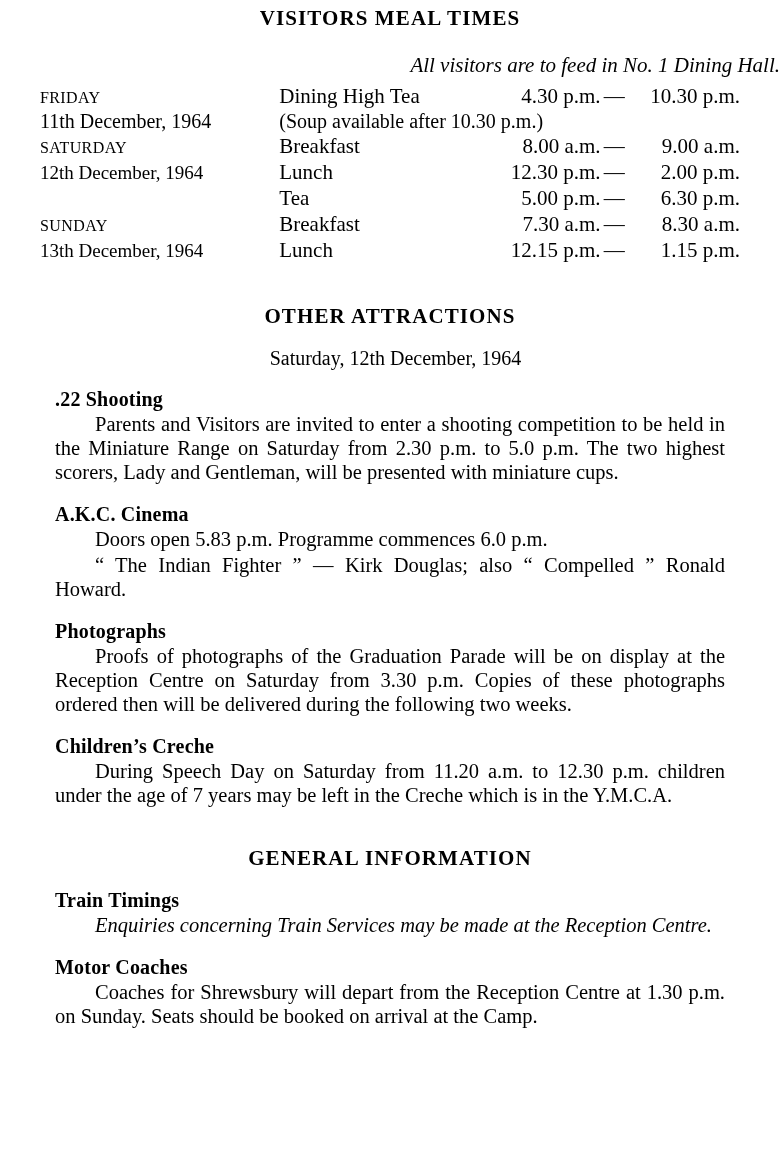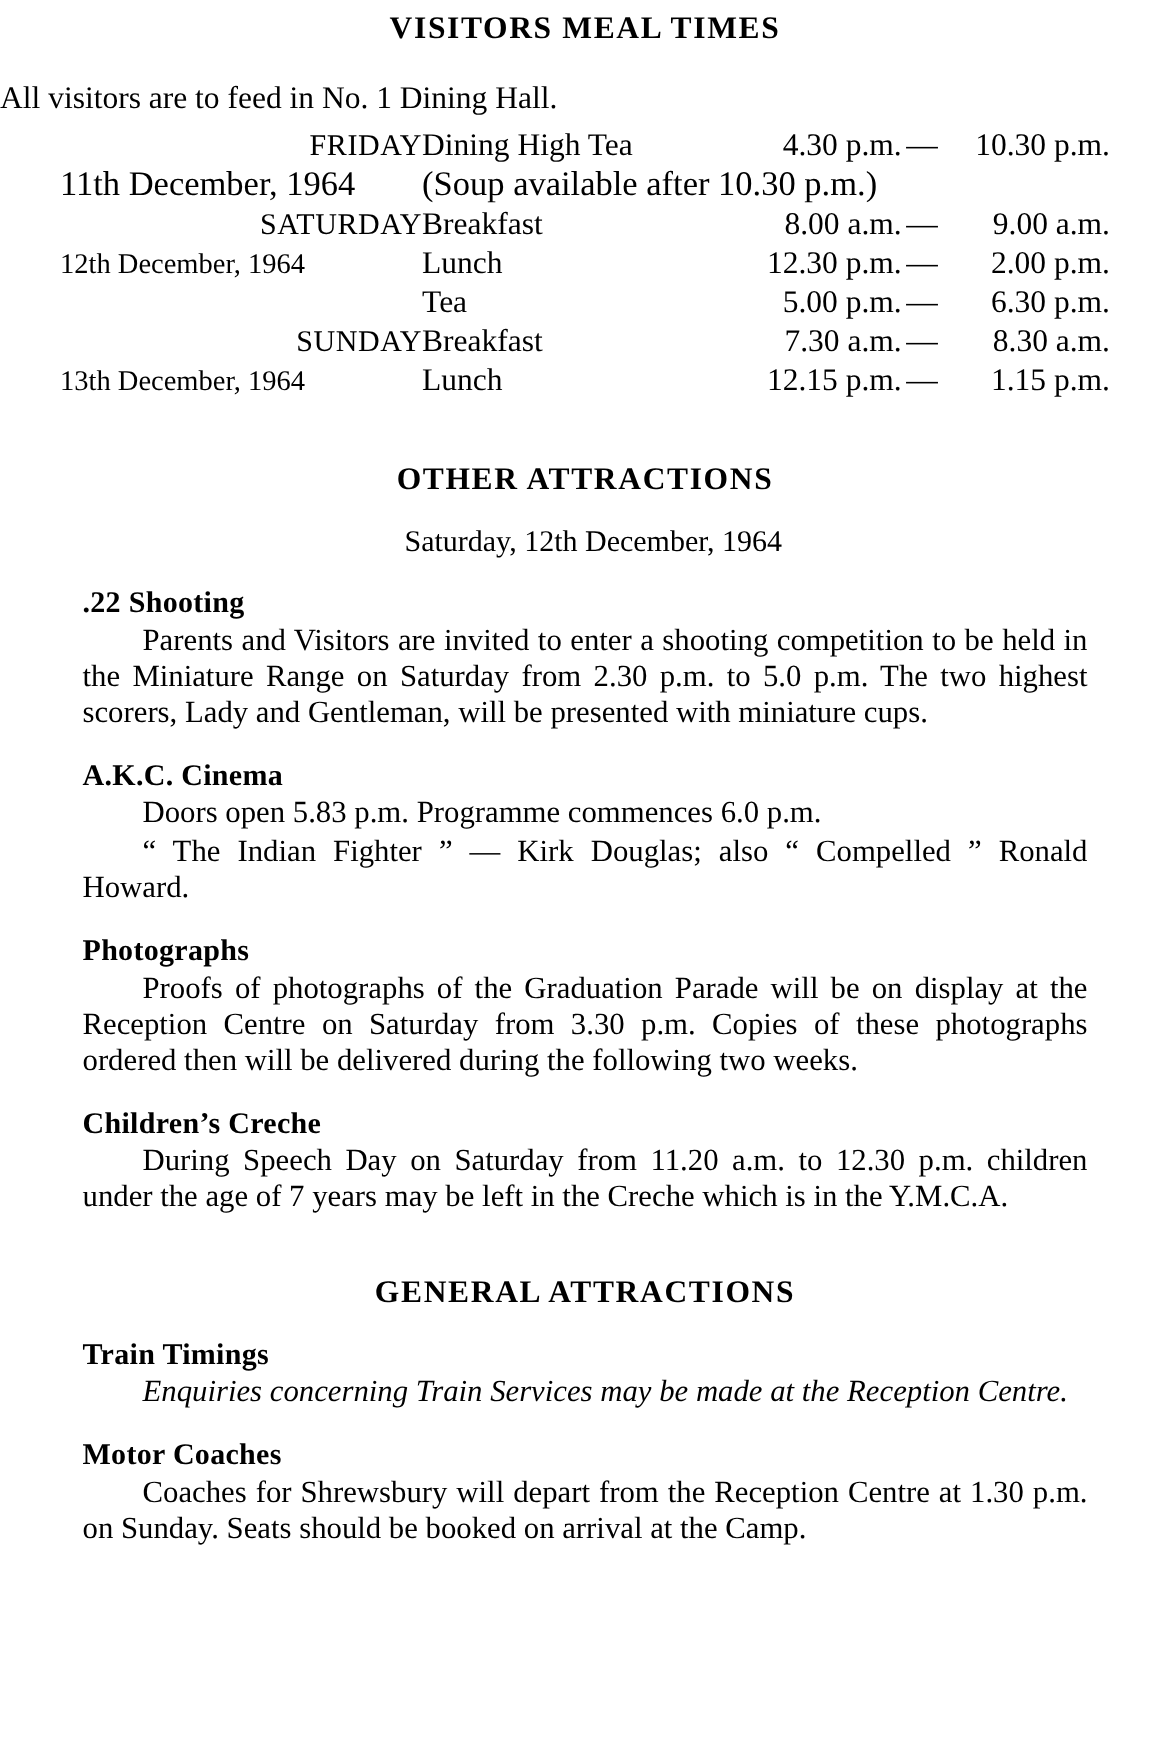--- a/index.html
+++ b/index.html
@@ -24,43 +24,44 @@
   }
   .section-title {
     text-align: center;
     font-weight: bold;
     font-size: 21px;
     letter-spacing: 1.1px;
     margin: 0;
   }
   #meal-times-title { padding-top: 6px; }
   .intro-line {
-    text-align: left;
+    text-align: right;
     font-size: 21px;
     margin-top: 22px;
+    font-style: italic;
   }
   table.meals {
     margin: 6px auto 0 auto;
     border-collapse: collapse;
     font-size: 21px;
     width: 700px;
   }
   table.meals td {
     padding: 0 0 1px 0;
     vertical-align: baseline;
     white-space: nowrap;
   }
   td.day-col { width: 248px; padding-left: 50px; }
   td.meal-col { width: 215px; }
   td.from-col { width: 118px; text-align: right; }
   td.dash-col { width: 28px; text-align: center; }
   td.to-col   { width: 115px; text-align: right; padding-right: 4px; }
-  .daybig { font-size: 20px; letter-spacing: 0.4px; text-align: right; }
+  .daybig { font-size: 16px; letter-spacing: 0.4px; }
   .datesm { font-size: 19px; }
-  .note-row td { font-size: 23px; }
+  .note-row td { font-size: 20px; }
   .note-cell { padding-left: 2px; }
 
   .block-gap-1 { height: 40px; }
   .block-gap-3 { height: 38px; }
 
   .center-date {
     text-align: center;
     font-size: 20px;
     margin-top: 18px;
     padding-left: 11px;
@@ -166,21 +167,21 @@
     <p class="para">Proofs of photographs of the Graduation Parade will be on display at the Reception Centre on Saturday from 3.30 p.m.  Copies of these photographs ordered then will be delivered during the following two weeks.</p>
   </div>
 
   <div>
     <div class="sub-head">Children’s Creche</div>
     <p class="para">During Speech Day on Saturday from 11.20 a.m. to 12.30 p.m. children under the age of 7 years may be left in the Creche which is in the Y.M.C.A.</p>
   </div>
 
   <div class="block-gap-3"></div>
 
-  <h2 class="section-title">GENERAL ATTRACTIONS</h2>
+  <h2 class="section-title">GENERAL INFORMATION</h2>
 
   <div>
     <div class="sub-head">Train Timings</div>
     <p class="para italic">Enquiries concerning Train Services may be made at the Reception Centre.</p>
   </div>
 
   <div>
     <div class="sub-head">Motor Coaches</div>
     <p class="para">Coaches for Shrewsbury will depart from the Reception Centre at 1.30 p.m. on Sunday.  Seats should be booked on arrival at the Camp.</p>
   </div>

